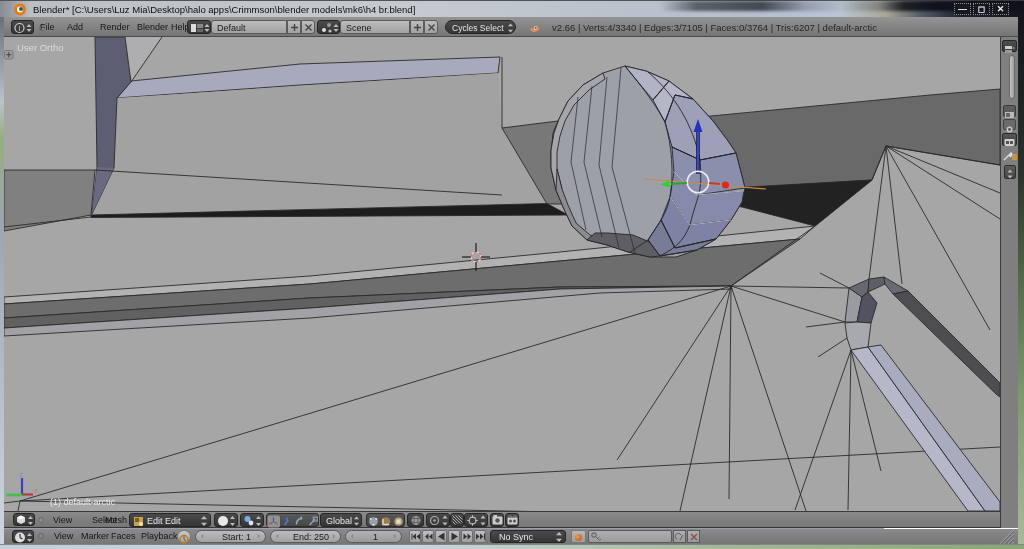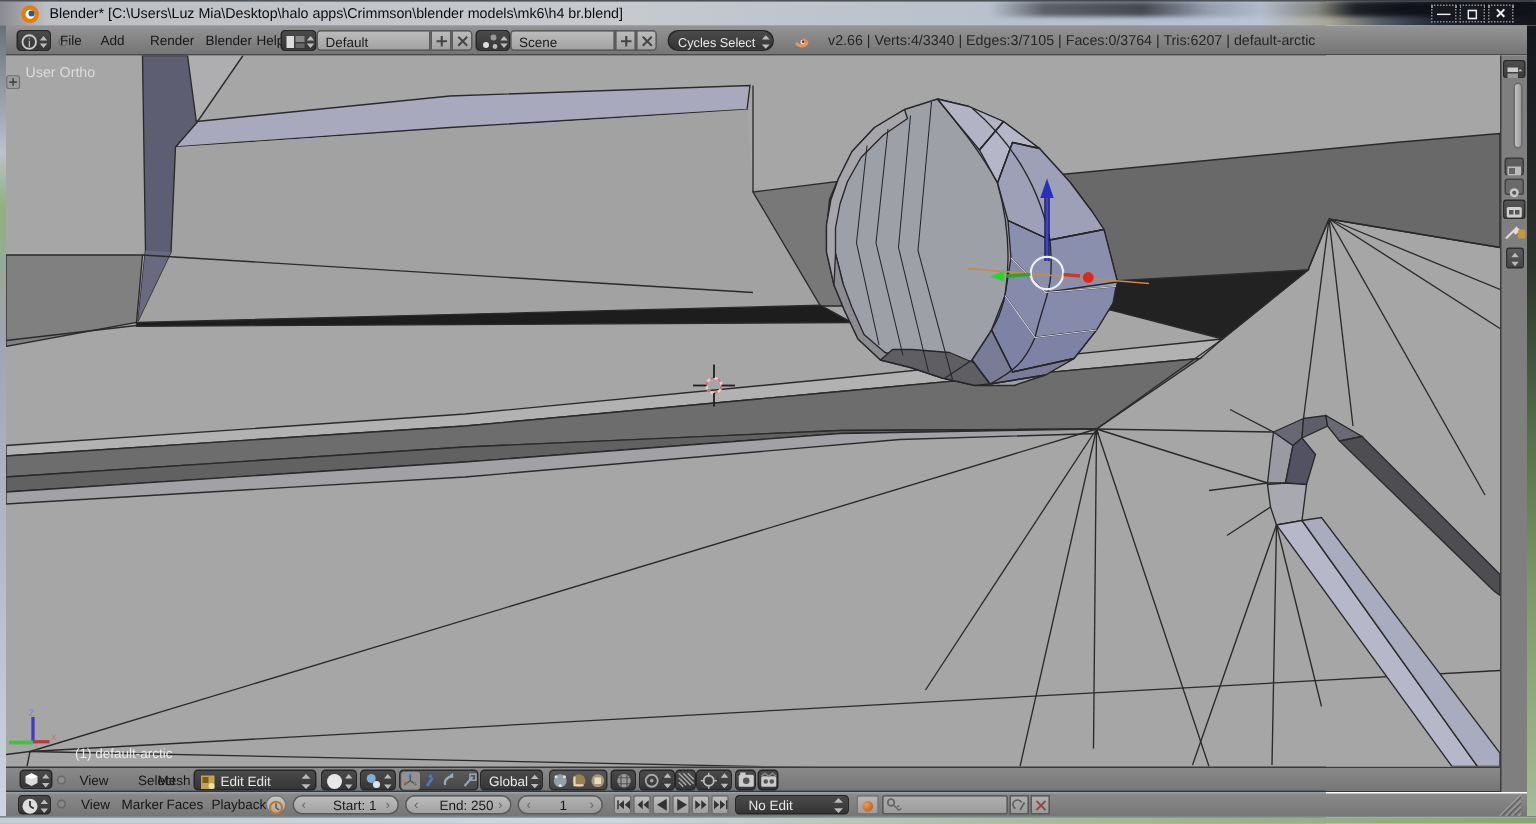--- a/index.html
+++ b/index.html
@@ -446,21 +446,21 @@
           <path d="M1.5,2.5 l3.5,3 -3.5,3z M5.5,2.5 l3.5,3 -3.5,3z" fill="#333"></path>
         </svg>
       </div>
     <div class="pbtn" style="left:470px">
         <svg width="11" height="11" viewBox="0 0 11 11">
           <path d="M1,2.5 l3.5,3 -3.5,3z M5,2.5 l3.5,3 -3.5,3z" fill="#333"></path>
           <path d="M9.5,2.5 v6" stroke="#333"></path>
         </svg>
       </div>
     <div class="dbtn" style="left:486px;top:1px;width:76px;height:13px;border-radius:3px">
-        <span style="position:absolute;left:8px;top:1px">No Edit</span>
+        <span style="position:absolute;left:8px;top:1px">No Sync</span>
         <svg style="position:absolute;right:2px;top:0px" width="8" height="12" viewBox="0 0 8 12">
           <path d="M4,1 l3,3.2 h-6z M4,11 l3,-3.2 h-6z" fill="#bbb"></path>
         </svg>
       </div>
     <div style="position:absolute;left:567px;top:1px;width:15px;height:13px;background:linear-gradient(#b8b8b8,#9d9d9d);border:1px solid #777;border-radius:2px">
         <div style="position:absolute;left:3px;top:2.5px;width:7px;height:7px;border-radius:50%;background:radial-gradient(circle at 35% 35%,#f09a50,#b4500e)"></div>
       </div>
     <div class="lfield" style="left:584px;top:1px;width:84px;height:13px;border-radius:2px;background:linear-gradient(#aeaeae,#9c9c9c)"><svg width="14" height="12" viewBox="0 0 14 12">
           <circle cx="5" cy="4" r="2.2" fill="none" stroke="#666" stroke-width="1.2"></circle>
           <path d="M6.5,5.5 l4,4 M9,7 l1.5,-1 M10.5,9 l1.5,-1" stroke="#666"></path>

